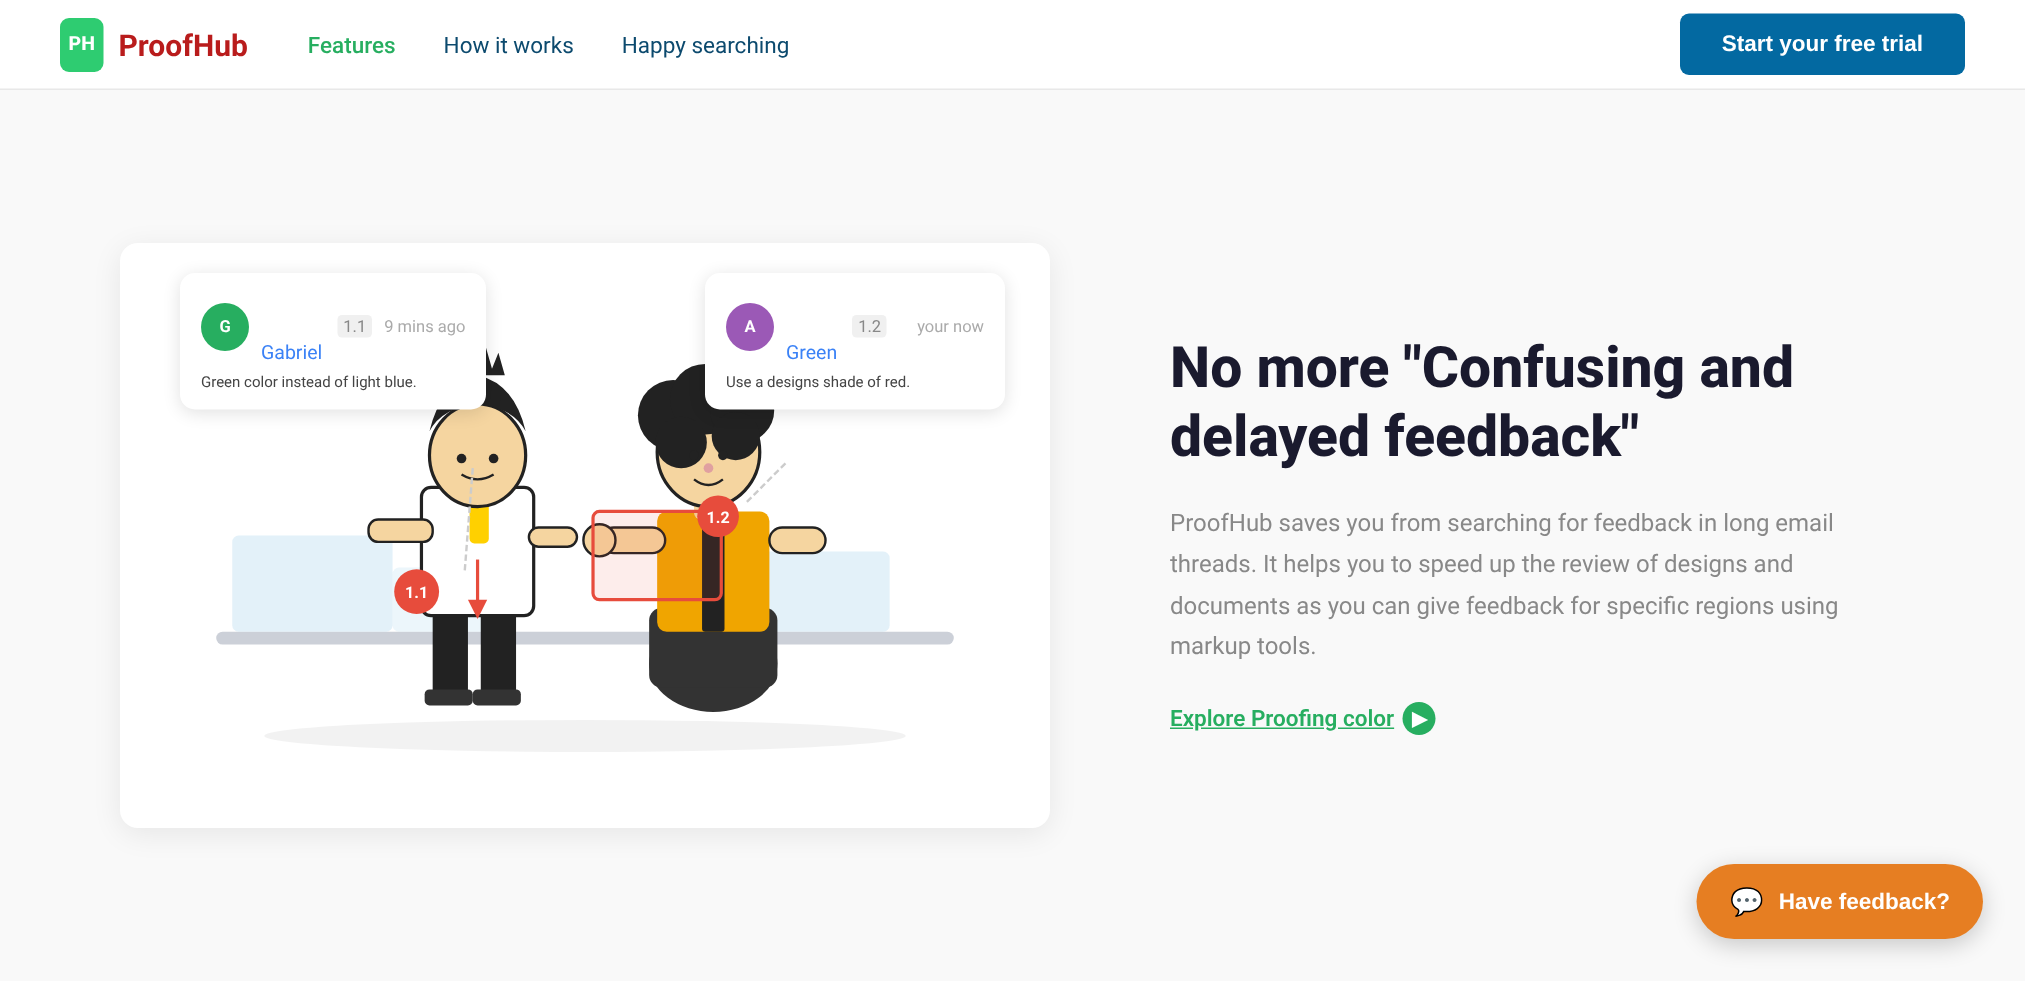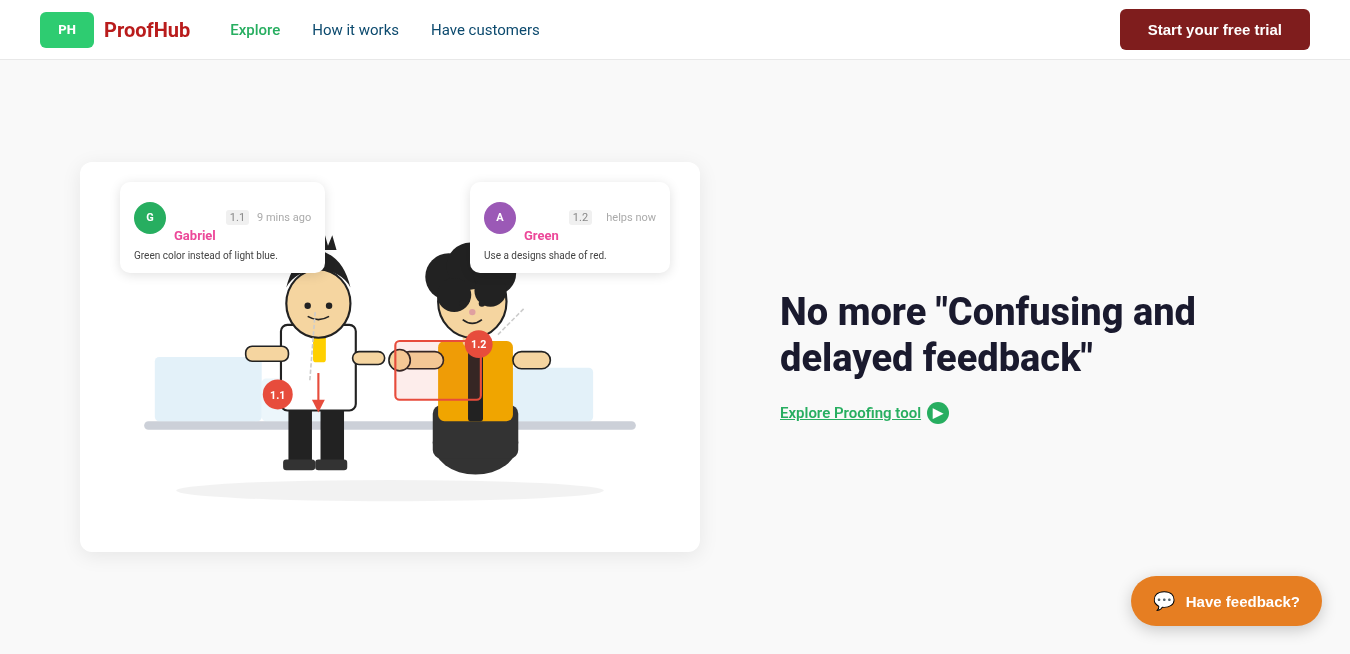--- a/index.html
+++ b/index.html
@@ -5,30 +5,30 @@
     * { margin: 0; padding: 0; box-sizing: border-box; }
     body { font-family: -apple-system, BlinkMacSystemFont, 'Segoe UI', Roboto, sans-serif; background: #fff; width: 1350px; height: 654px; overflow: hidden; }
 
     
     header {
       display: flex; align-items: center; padding: 0 40px; height: 60px;
       border-bottom: 1px solid #e8e8e8; background: #fff;
     }
     .logo-area { display: flex; align-items: center; gap: 10px; margin-right: 40px; }
     .logo-icon {
-      width: 54px; height: 36px; background: #2ecc71; border-radius: 6px;
+      width: 29px; height: 36px; background: #2ecc71; border-radius: 6px;
       display: flex; align-items: center; justify-content: center; color: #fff; font-weight: 800; font-size: 13px;
     }
     .logo-text { font-size: 20px; font-weight: 700; color: #b91c1c; }
     nav { display: flex; gap: 32px; align-items: center; }
     .nav-link { font-size: 15px; color: #0c4a6e; text-decoration: none; cursor: pointer; }
     .nav-link.active { color: #27ae60; font-weight: 500; }
     .header-cta {
       margin-left: auto;
-      background: #7f1d1d; color: #fff; border: none; border-radius: 6px;
+      background: #0369a1; color: #fff; border: none; border-radius: 6px;
       padding: 12px 28px; font-size: 15px; font-weight: 600; cursor: pointer;
     }
 
     
     main {
       display: flex; align-items: center; padding: 40px 80px; gap: 80px;
       height: calc(654px - 60px); background: #f9f9f9;
     }
 
     
@@ -47,21 +47,21 @@
     .comment-bubble.gabriel { top: 20px; left: 40px; }
     .comment-bubble.amanda { top: 20px; right: 30px; width: 200px; }
 
     .bubble-header { display: flex; align-items: center; gap: 8px; margin-bottom: 6px; }
     .avatar-circle {
       width: 32px; height: 32px; border-radius: 50%; flex-shrink: 0;
       display: flex; align-items: center; justify-content: center; font-size: 11px; font-weight: 700; color: #fff;
     }
     .avatar-gabriel { background: #27ae60; }
     .avatar-amanda { background: #9b59b6; }
-    .bubble-name { font-weight: 700; font-size: 13px; color: #ec4899; margin-top: 36px; }
+    .bubble-name { font-weight: 400; font-size: 13px; color: #3b82f6; margin-top: 36px; }
     .bubble-version { font-size: 11px; color: #888; background: #f0f0f0; border-radius: 3px; padding: 1px 4px; margin-left: 2px; }
     .bubble-time { font-size: 11px; color: #aaa; margin-left: auto; }
     .bubble-text { font-size: 10px; color: #444; line-height: 1.4; }
 
     
     .scene-svg { position: absolute; bottom: 0; left: 0; width: 100%; height: 100%; }
 
     
     .text-section { flex: 1; }
     .section-tag { color: #e74c3c; font-size: 12px; font-weight: 700; letter-spacing: 1.5px; text-transform: uppercase; margin-bottom: 16px; }
@@ -83,23 +83,23 @@
 <body>
 
 <header>
   <div class="logo-area">
     <div class="logo-icon">
       <span>PH</span>
     </div>
     <span class="logo-text">ProofHub</span>
   </div>
   <nav>
-    <a class="nav-link active">Explore</a>
+    <a class="nav-link active">Features</a>
     <a class="nav-link">How it works</a>
-    <a class="nav-link">Have customers</a>
+    <a class="nav-link">Happy searching</a>
   </nav>
   <button class="header-cta">Start your free trial</button>
 </header>
 
 <main>
 
   <div class="illustration-card">
 
     <div class="comment-bubble gabriel">
       <div class="bubble-header">
@@ -109,21 +109,21 @@
         <span class="bubble-time">9 mins ago</span>
       </div>
       <div class="bubble-text">Green color instead of light blue.</div>
     </div>
 
     <div class="comment-bubble amanda">
       <div class="bubble-header">
         <div class="avatar-circle avatar-amanda">A</div>
         <span class="bubble-name">Green</span>
         <span class="bubble-version">1.2</span>
-        <span class="bubble-time">helps now</span>
+        <span class="bubble-time">your now</span>
       </div>
       <div class="bubble-text">Use a designs shade of red.</div>
     </div>
 
     <svg class="scene-svg" viewBox="0 0 580 280" xmlns="http://www.w3.org/2000/svg">
 
       <rect x="60" y="200" width="460" height="8" rx="4" fill="#ccd0d8"></rect>
 
       <ellipse cx="290" cy="265" rx="200" ry="10" fill="rgba(0,0,0,0.05)"></ellipse>
 
@@ -195,22 +195,23 @@
 
       <line x1="415" y1="95" x2="390" y2="120" stroke="#ccc" stroke-width="1.5" stroke-dasharray="4,2"></line>
 
       <line x1="220" y1="98" x2="215" y2="162" stroke="#ccc" stroke-width="1.5" stroke-dasharray="4,2"></line>
     </svg>
 
   </div>
 
   <div class="text-section">
     <h1 class="main-heading">No more "Confusing and delayed feedback"</h1>
+    <p class="main-desc">ProofHub saves you from searching for feedback in long email threads. It helps you to speed up the review of designs and documents as you can give feedback for specific regions using markup tools.</p>
     <a class="explore-link">
-      <span>Explore Proofing tool</span>
+      <span>Explore Proofing color</span>
       <span class="explore-arrow">▶</span>
     </a>
   </div>
 
 </main>
 
 <button class="chat-btn">
   <span class="chat-icon">💬</span>
   <span>Have feedback?</span>
 </button>

